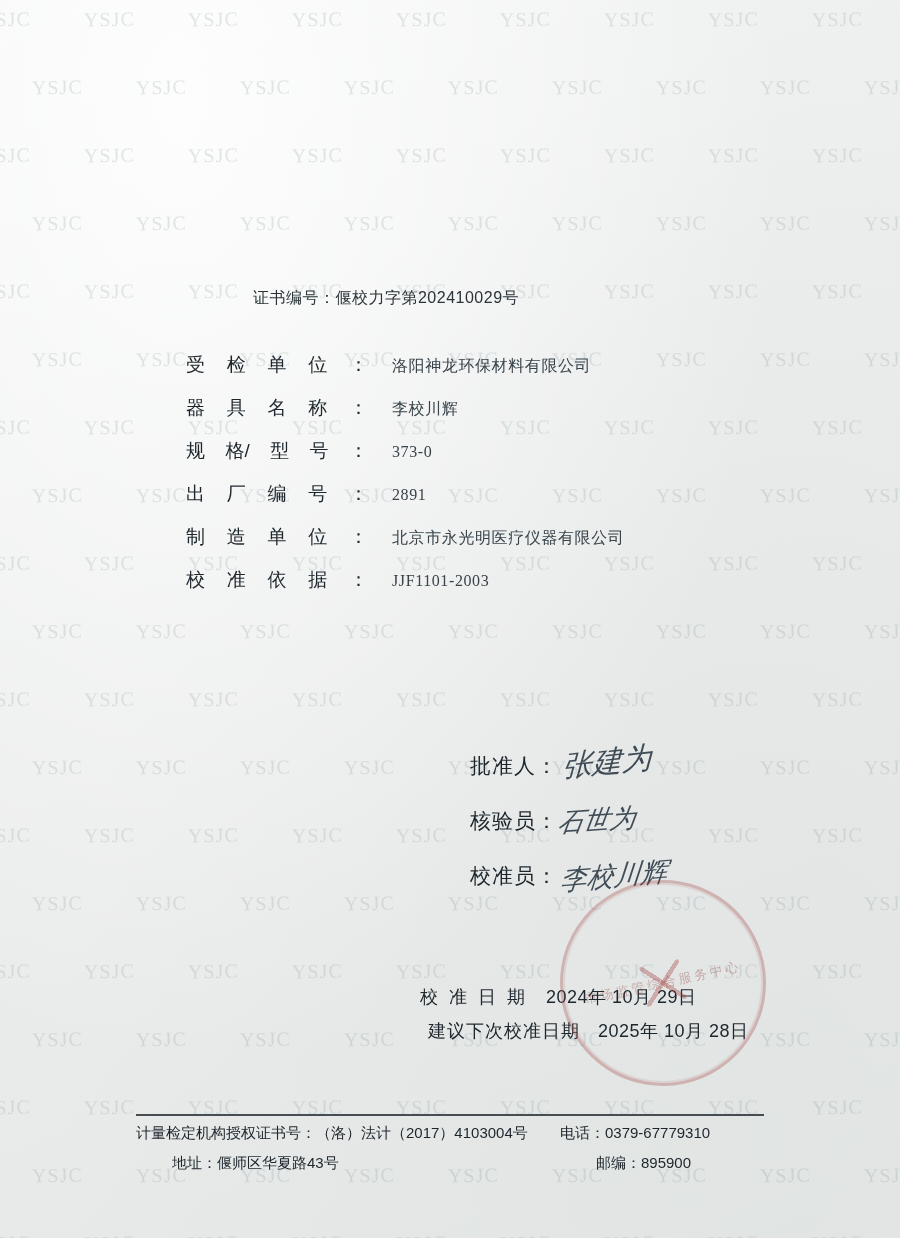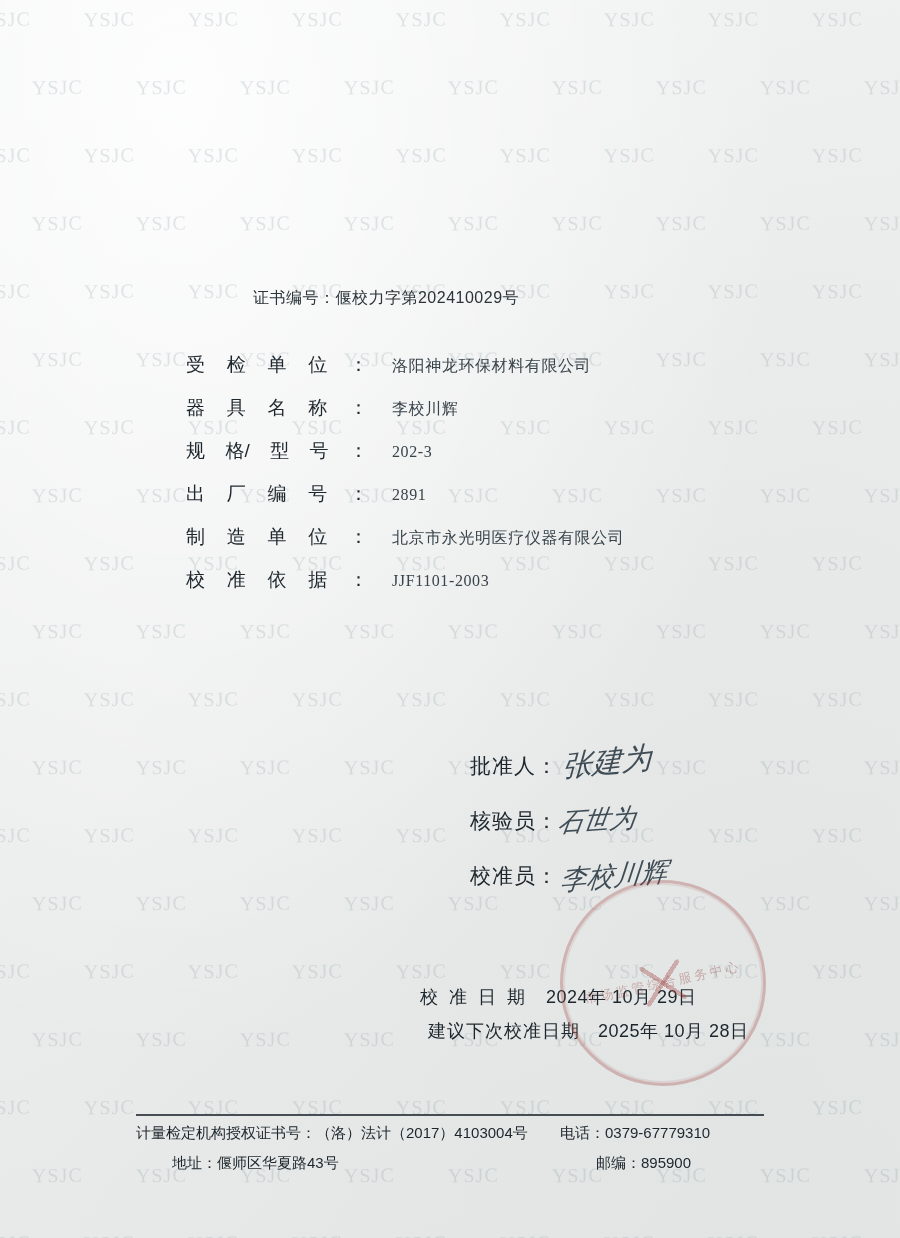--- a/index.html
+++ b/index.html
@@ -434,21 +434,21 @@
       </div>
 
       <div class="field-row">
         <div class="field-label">
           <span class="ch">规</span>
             <span class="ch">格/</span>
             <span class="ch">型</span>
             <span class="ch">号</span>
             <span class="ch">：</span>
         </div>
-        <div class="field-value">202-3</div>
+        <div class="field-value">373-0</div>
       </div>
 
       <div class="field-row">
         <div class="field-label">
           <span class="ch">出</span>
             <span class="ch">厂</span>
             <span class="ch">编</span>
             <span class="ch">号</span>
             <span class="ch">：</span>
         </div>

